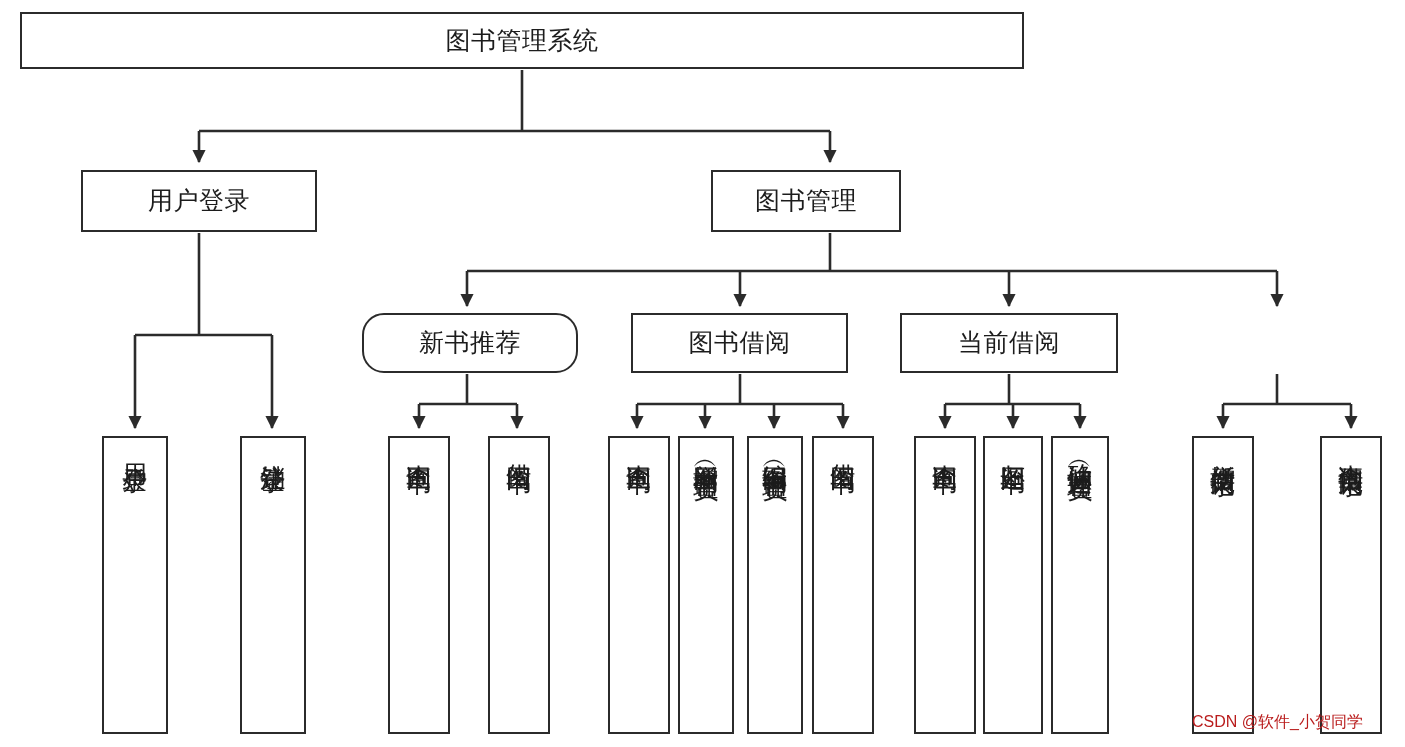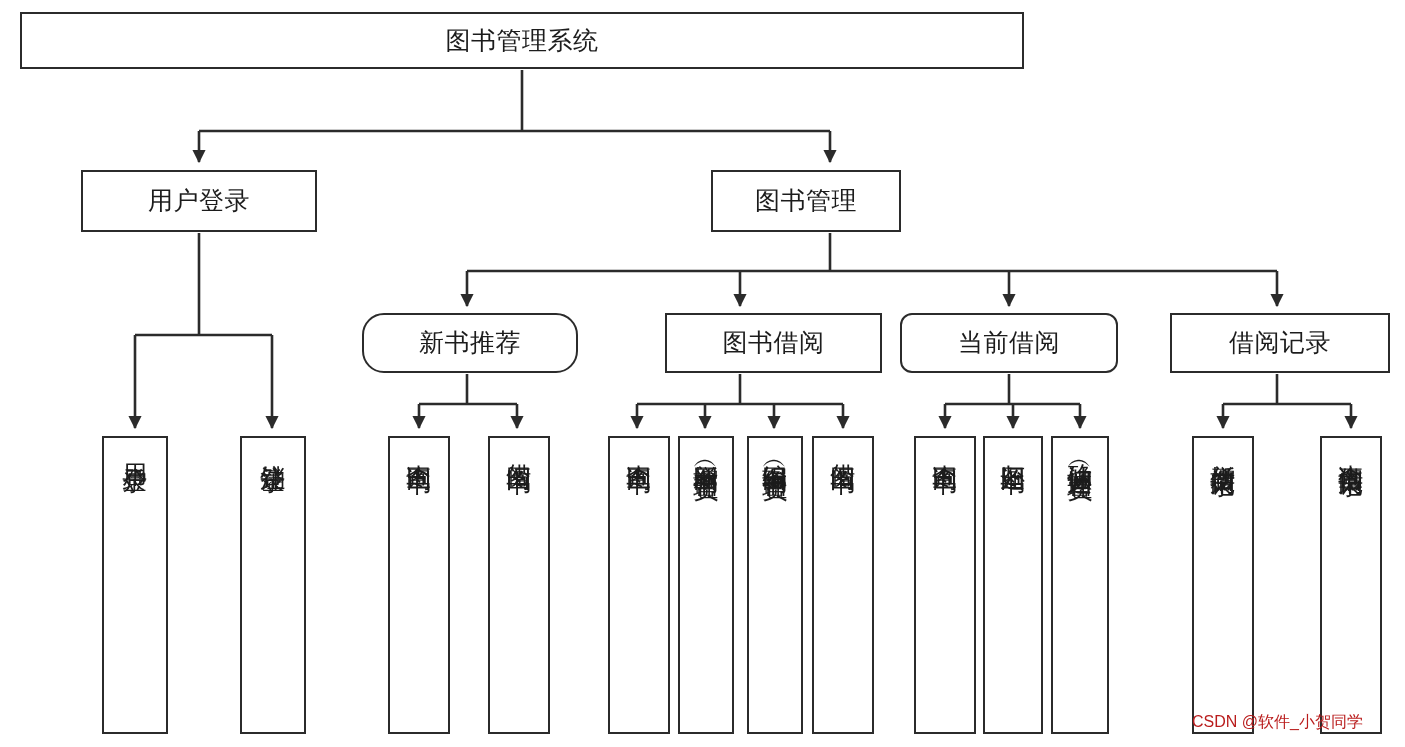--- a/index.html
+++ b/index.html
@@ -145,28 +145,25 @@
   <div class="node node-l1" style="left:81px; top:170px; width:236px; height:62px;">
     <span class="label">用户登录</span>
   </div>
   <div class="node node-l1" style="left:711px; top:170px; width:190px; height:62px;">
     <span class="label">图书管理</span>
   </div>
 
   <div class="node node-l2" style="left:362px; top:313px; width:216px; height:60px;border-radius:22px;">
     <span class="label">新书推荐</span>
   </div>
-  <div class="node node-l2" style="left:665px; top:313px; width:217px; height:60px;">
+  <div class="node node-l2" style="left:631px; top:313px; width:217px; height:60px;">
     <span class="label">图书借阅</span>
   </div>
-  <div class="node node-l2" style="left:900px; top:313px; width:218px; height:60px;border-radius:12px;">
+  <div class="node node-l2" style="left:900px; top:313px; width:218px; height:60px;">
     <span class="label">当前借阅</span>
-  </div>
-  <div class="node node-l2" style="left:1170px; top:313px; width:220px; height:60px;">
-    <span class="label">借阅记录</span>
   </div>
 
   <div class="node node-leaf" style="left:102px; top:436px; width:66px; height:298px;">
     <span class="label">用户登录</span>
   </div>
   <div class="node node-leaf" style="left:240px; top:436px; width:66px; height:298px;">
     <span class="label">注销登录</span>
   </div>
 
   <div class="node node-leaf" style="left:388px; top:436px; width:62px; height:298px;">

